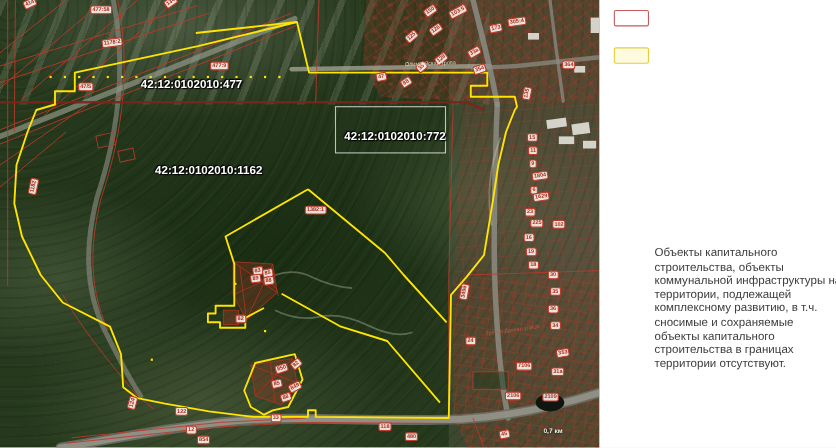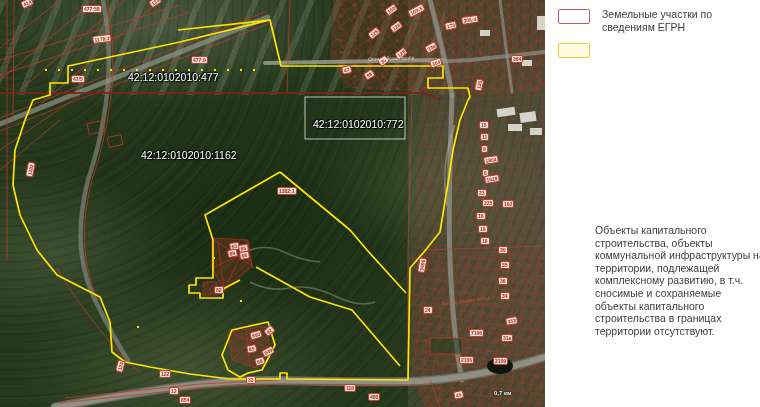--- a/index.html
+++ b/index.html
@@ -20,21 +20,21 @@
        background-image:
         repeating-radial-gradient(circle at 7px 9px,  rgba(0,0,0,.16) 0 2px, transparent 2px 9px),
         repeating-radial-gradient(circle at 19px 23px, rgba(60,90,45,.25) 0 2px, transparent 2px 11px);}
   .ski-band{position:absolute;left:0;top:0;width:445px;height:95px;opacity:.9;pointer-events:none;
        background:repeating-linear-gradient(112deg, rgba(188,192,172,.20) 0 6px, transparent 6px 26px);}
   .east-band{position:absolute;left:408px;top:0;width:137px;height:407px;
        background:rgba(118,114,102,.26);pointer-events:none;}
   #overlay{position:absolute;left:0;top:0;}
 
   
-  .cad-label{position:absolute;color:#fff;font-weight:normal;font-size:10.5px;line-height:1;
+  .cad-label{position:absolute;color:#fff;font-weight:bold;font-size:10.5px;line-height:1;
        white-space:nowrap;text-shadow:0 0 2px #000,1px 1px 1px #000,-1px -1px 1px #000;}
   .chip{position:absolute;font-size:5px;line-height:1.2;padding:0 1px;border:1px solid #c23a28;
        border-radius:2px;background:rgba(255,247,243,.88);color:#a92d1c;font-weight:bold;
        white-space:nowrap;transform-origin:left top;}
   .road-label{position:absolute;font-size:5px;white-space:nowrap;transform-origin:left top;}
   .road-label.trail{color:rgba(238,238,220,.85);}
   .road-label.street{color:rgba(205,90,65,.85);}
   .scale-label{position:absolute;font-size:6px;font-weight:bold;color:#f2f2ea;
        text-shadow:0 0 2px #000;white-space:nowrap;}
 
@@ -264,20 +264,19 @@
         <div class="cad-label" style="left: 313px; top: 119px;">42:12:0102010:772</div>
         <div class="road-label trail" style="left: 368px; top: 56px; transform: rotate(-2deg);">Олимпийская тропа</div>
         <div class="road-label street" style="left: 441px; top: 301px; transform: rotate(-8deg);">Третья Дачная улица</div>
         <div class="scale-label" style="left: 494px; top: 390px;">0,7 км</div>
       </div>
   </div>
 
   <div id="panel">
     <div class="legend-item" style="top:8px">
       <span class="swatch red"></span>
-      <span class="legend-text">Земельные участки по сведениям ЕГРН</span>
     </div>
     <div class="legend-item" style="top:42px">
       <span class="swatch yellow"></span>
     </div>
     <div id="note">Объекты капитального строительства, объекты коммунальной инфраструктуры на территории, подлежащей комплексному развитию, в т.ч. сносимые и сохраняемые объекты капитального строительства в границах территории отсутствуют.</div>
   </div>
 </div>
 
 </body></html>

